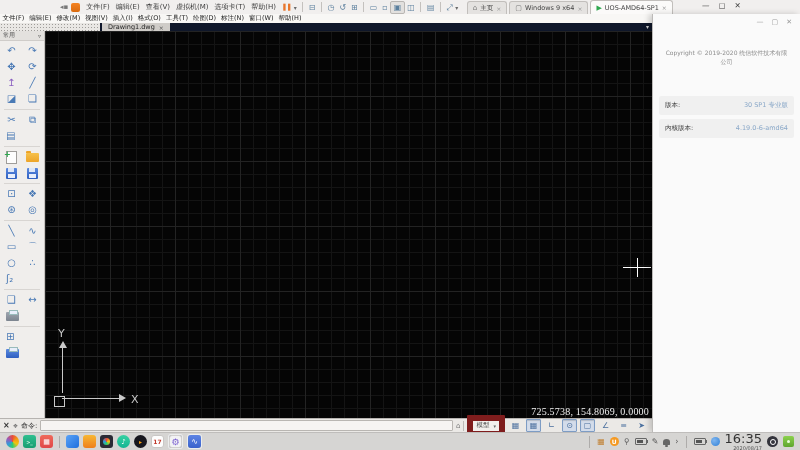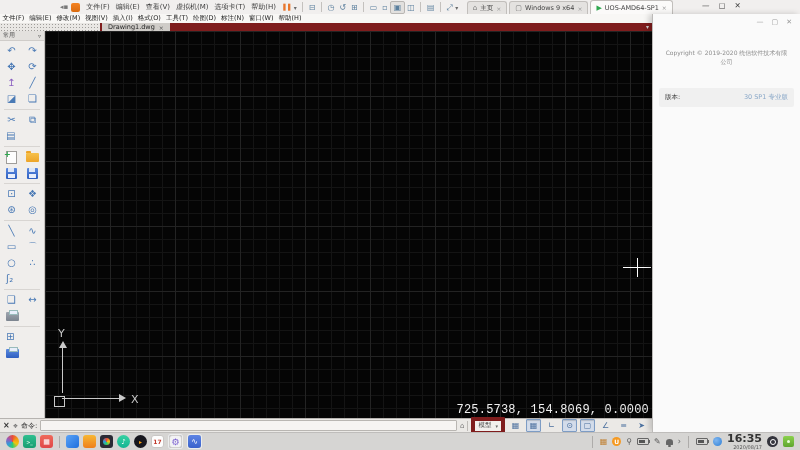--- a/index.html
+++ b/index.html
@@ -27,21 +27,21 @@
   .vm-tab .ticon{font-size:7px;color:#777}
   .vm-tab .ticon.play{color:#2fa84f}
   .vm-tab .tclose{color:#999;font-size:6px}
   .vm-ctrls{position:absolute;left:702px;top:1px;display:flex;gap:9px;font-size:7.5px;color:#3a3a3a}
 
   
   #cad-menubar{left:0;top:14px;width:652px;height:9px;background:#f8f7f5;border-bottom:1px solid #dddbd8;
                display:flex;align-items:center;font-size:6.5px;color:#222;overflow:hidden}
   #cad-menubar .mi{padding:0 2.5px;white-space:nowrap;line-height:9px}
 
-  #cad-tabstrip{left:0;top:23px;width:652px;height:8px;background:#7f1d1d;display:flex;align-items:flex-end}
+  #cad-tabstrip{left:0;top:23px;width:652px;height:8px;background:#0f172a;display:flex;align-items:flex-end}
   .hatch{width:100px;height:8px;background-color:#e9e7e4;
          background-image:radial-gradient(#9e9c99 25%,transparent 26%);background-size:3px 3px}
   .dwg-tab{display:flex;align-items:center;gap:4px;background:#cfccc8;color:#222;font-size:6.5px;
            padding:0 6px;margin-left:2px;white-space:nowrap}
   .dwg-tab .tclose{color:#555;font-size:6px}
   .strip-caret{margin-left:auto;color:#cfcfcf;font-size:6px;line-height:8px;padding-right:3px}
 
   #cad-toolbar{left:0;top:31px;width:45px;height:387px;background:#f0eeec;border-right:1px solid #c6c3c0;
                box-sizing:border-box}
   .tb-header{height:9px;background:#e3e1de;border-bottom:1px solid #cfccc9;display:flex;align-items:center;
@@ -76,49 +76,49 @@
   .ucs{position:absolute;left:6px;bottom:6px;width:95px;height:82px}
   .ucs .ylbl{position:absolute;left:7px;top:-3px;color:#c9c9c9;font-size:11px}
   .ucs .yline{position:absolute;left:11px;top:14px;width:1px;height:49px;background:#c9c9c9}
   .ucs .yarrow{position:absolute;left:8px;top:11px;width:0;height:0;border-left:4px solid transparent;
                border-right:4px solid transparent;border-bottom:7px solid #c9c9c9}
   .ucs .xline{position:absolute;left:11px;bottom:13px;width:58px;height:1px;background:#c9c9c9}
   .ucs .xarrow{position:absolute;left:68px;bottom:10px;width:0;height:0;border-top:4px solid transparent;
                border-bottom:4px solid transparent;border-left:7px solid #c9c9c9}
   .ucs .xlbl{position:absolute;left:80px;bottom:6px;color:#c9c9c9;font-size:11px}
   .ucs .origin{position:absolute;left:3px;bottom:5px;width:9px;height:9px;border:1px solid #c9c9c9}
-  .coords{position:absolute;right:3px;bottom:1px;color:#f0f0f0;font-size:12px;
-          font-family:Liberation Mono, monospace;letter-spacing:0.2px}
+  .coords{position:absolute;right:3px;bottom:1px;color:#f0f0f0;font-size:10px;
+          font-family:Liberation Serif, serif;letter-spacing:0.2px}
   .ch-h{position:absolute;right:1px;top:236px;width:28px;height:1px;background:#fff}
   .ch-v{position:absolute;right:14px;top:227px;width:1px;height:19px;background:#fff}
 
   #cad-cmdbar{left:0;top:418px;width:652px;height:14px;background:#ebe9e6;border-top:1px solid #b6b3b0;
               display:flex;align-items:center;gap:3px;padding:0 3px;box-sizing:border-box;font-size:7px;color:#333}
   .cmd-close{font-size:8px;color:#333;font-weight:bold}
   .cmd-pin{font-size:6px;color:#777}
   .cmd-input{flex:1;height:9px;background:#f6f4f2;border:1px solid #b9b6b2;border-radius:1px}
   .cmd-lock{font-size:7px;color:#777}
   .cmd-sep{width:1px;height:10px;background:#bdbab6}
-  .model-dd{display:flex;align-items:center;gap:4px;border:4px solid #7f1d1d;background:#f2f0ed;
+  .model-dd{display:flex;align-items:center;gap:4px;border:6px solid #7f1d1d;background:#f2f0ed;
             height:10px;padding:0 3px;font-size:6.5px;color:#444;border-radius:1px}
   .model-dd .caret{font-size:5px;color:#666}
   .toggle{width:13px;height:11px;line-height:11px;text-align:center;font-size:8px;color:#4a6f9e;
           border:1px solid transparent;border-radius:1px}
   .toggle.pressed{background:#d3dcea;border-color:#7d9cc4;box-shadow:inset 0 1px 1px rgba(0,0,0,.15)}
 
   
   #about{left:652px;top:14px;width:148px;height:418px;background:#fafafa;border-left:1px solid #bcbab8;
          box-shadow:-3px 0 6px rgba(0,0,0,.18);box-sizing:border-box}
   .about-ctrls{position:absolute;right:8px;top:4px;display:flex;gap:8px;font-size:7px;color:#9a9a9a}
   .uos-logo{margin-top:36px;text-align:center;font-size:30px;font-weight:bold;letter-spacing:3px;
             background:linear-gradient(90deg,#2f5bea 20%,#19b9e6 85%);
             -webkit-background-clip:text;background-clip:text;color:transparent;
             -webkit-text-fill-color:transparent}
   .copyright{margin-top:34px;text-align:center;font-size:6px;color:#8d8d8d;padding:0 10px;line-height:1.5}
-  .info-list{margin-top:22px}
+  .info-list{margin-top:30px}
   .info-row{background:#f0f0f0;border-radius:2px;margin:4px 6px;min-height:13px;display:flex;
             justify-content:space-between;align-items:center;padding:3px 6px}
   .info-row .lbl{font-size:6.5px;color:#454545;white-space:nowrap}
   .info-row .val{font-size:6.5px;color:#8aa8c8;text-align:right;max-width:62%;line-height:1.5}
   .pill{display:inline-block;height:8px;border-radius:4px;filter:blur(1px);vertical-align:middle}
   .pill.red{width:22px;background:#e59a9a;margin-right:4px}
   .pill.gray{width:26px;background:#cdcdcd}
 
   
   #taskbar{left:0;top:432px;width:800px;height:18px;background:#d6d5d3;border-top:1px solid #bfbdbb;
@@ -149,21 +149,21 @@
   .tray-g.ime{color:#c07f2f}
   .ubadge{width:9px;height:9px;border-radius:50%;background:#f59a23;color:#fff;font-size:6px;font-weight:bold;
           display:flex;align-items:center;justify-content:center}
   .bell{width:7px;height:6px;background:#666;border-radius:50% 50% 8% 8%;position:relative}
   .bell:after{content:"";position:absolute;left:2px;bottom:-2px;width:3px;height:1.5px;background:#666;border-radius:1px}
   .battery{width:10px;height:5px;border:1px solid #666;border-radius:1px;position:relative}
   .battery:before{content:"";position:absolute;left:1px;top:1px;width:6px;height:3px;background:#555}
   .battery:after{content:"";position:absolute;right:-2px;top:1px;width:1px;height:3px;background:#666}
   .globe{width:9px;height:9px;border-radius:50%;background:radial-gradient(circle at 35% 35%,#7fb6f0,#2f7fd6)}
   .tray-clock{text-align:right;line-height:1.1}
-  .tray-clock .t{font-size:11px;font-weight:bold;color:#333}
+  .tray-clock .t{font-size:13px;font-weight:normal;color:#333}
   .tray-clock .d{font-size:5px;color:#555}
   .power{width:11px;height:11px;border-radius:50%;background:#34343c;position:relative}
   .power:after{content:"";position:absolute;left:3px;top:3px;width:4px;height:4px;border:1px solid #fff;border-radius:50%}
   .greensq{width:11px;height:11px;border-radius:2px;background:linear-gradient(#8bd14d,#5fa62f);position:relative}
   .greensq:after{content:"";position:absolute;left:4px;top:4px;width:3px;height:3px;background:#eaffda;border-radius:50%}
 </style>
 </head>
 <body>
 
 <div class="abs" id="vm-topbar">
@@ -328,20 +328,24 @@
   <div class="about-ctrls">
     <span>—</span>
     <span>▢</span>
     <span>✕</span>
   </div>
   <div class="copyright">Copyright © 2019-2020 统信软件技术有限公司</div>
   <div class="info-list">
     <div class="info-row">
       <span class="lbl">版本:</span>
       <span class="val">30 SP1 专业版</span>
+    </div>
+    <div class="info-row">
+      <span class="lbl">内核版本:</span>
+      <span class="val">4.19.0-6-amd64</span>
     </div>
   </div>
 </div>
 
 <div class="abs" id="taskbar">
   <span class="dock-ic ic-launcher"></span>
   <span class="dock-ic ic-terminal"></span>
   <span class="dock-ic ic-appgrid">▦</span>
   <span class="dock-sep"></span>
   <span class="dock-ic ic-files"></span>

